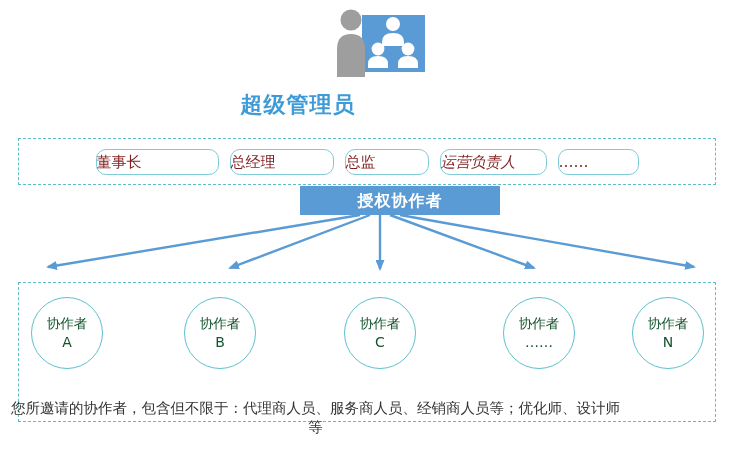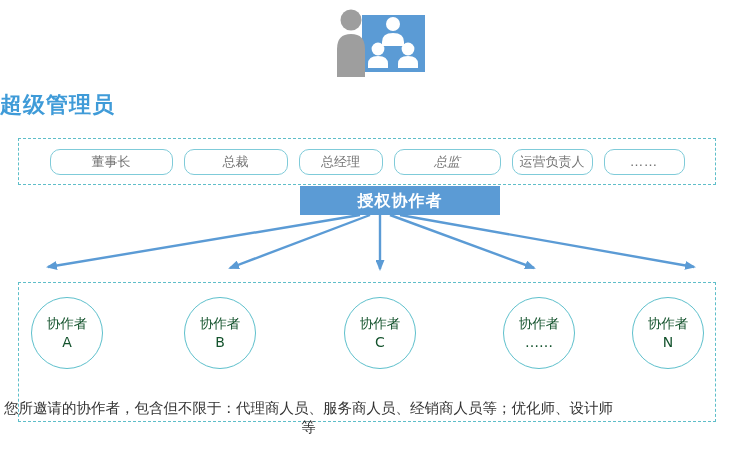--- a/index.html
+++ b/index.html
@@ -1,28 +1,28 @@
 <!DOCTYPE html>
 <html><head>
 <meta charset="utf-8">
 <style>
   html,body{margin:0;padding:0;background:#fff;}
   body{font-family:"DejaVu Sans","Liberation Sans",sans-serif;}
   .stage{position:relative;width:734px;height:450px;background:#fff;overflow:hidden;margin:0 auto;}
 
   .admin-icon{position:absolute;left:332px;top:5px;width:95px;height:72px;}
 
-  .page-title{position:absolute;left:0;top:90px;width:596px;text-align:left;
+  .page-title{position:absolute;left:0;top:90px;width:596px;text-align:center;
     font-size:22px;font-weight:bold;color:#3f9bd8;letter-spacing:1px;}
 
   .roles-box{position:absolute;left:18px;top:138px;width:698px;height:47px;
     box-sizing:border-box;border:1px dashed #5ebec9;
     display:flex;align-items:center;justify-content:center;gap:11px;}
   .role-chip{box-sizing:border-box;height:26px;border:1px solid #7fcbd9;border-radius:10px;
-    background:#fff;color:#737373;font-size:13px;text-align:center;line-height:24px;}
+    background:#fff;color:#7f1d1d;font-size:15px;line-height:24px;}
   .role-chip:nth-child(1){width:123px;}
   .role-chip:nth-child(2){width:104px;}
   .role-chip:nth-child(3){width:84px;}
   .role-chip:nth-child(4){width:107px;font-style:italic;}
   .role-chip:nth-child(5){width:81px;}
   .role-chip:nth-child(6){width:81px;letter-spacing:1px;}
 
   .banner{position:absolute;left:280px;top:186px;width:200px;height:29px;
     background:#5b9bd5;color:#fff;font-size:16px;font-weight:bold;
     text-align:center;line-height:29px;letter-spacing:1px;margin-left:20px;}
@@ -36,21 +36,21 @@
     border:1px solid #5ec0cc;border-radius:50%;background:#fff;
     display:flex;flex-direction:column;align-items:center;justify-content:center;
     font-size:13.5px;color:#14532d;line-height:1.35;top:297px;}
   .collab-node .l2{font-size:14px;}
   .cn-0{left:31px;}
   .cn-1{left:184px;}
   .cn-2{left:344px;}
   .cn-3{left:503px;}
   .cn-4{left:632px;}
 
-  .note{position:absolute;left:0;top:399px;width:617px;text-align:center;
+  .note{position:absolute;left:7px;top:399px;width:617px;text-align:center;
     font-size:14.5px;color:#333;}
 </style>
 </head>
 <body>
 
 <div class="stage">
 
   <svg class="admin-icon" viewBox="0 0 95 72">
     <rect x="30" y="10" width="63" height="57" fill="#5b9bd5"></rect>
 
@@ -72,21 +72,20 @@
     <g fill="#9e9e9e">
       <circle cx="19" cy="15" r="10.5"></circle>
       <path d="M5,72 L5,44 Q5,29 19,29 Q33,29 33,44 L33,72 Z"></path>
     </g>
   </svg>
 
   <div class="page-title">超级管理员</div>
 
   <div class="roles-box">
     <div class="role-chip">董事长</div>
-    <div class="role-chip">总裁</div>
     <div class="role-chip">总经理</div>
     <div class="role-chip">总监</div>
     <div class="role-chip">运营负责人</div>
     <div class="role-chip">……</div>
   </div>
 
   <div class="banner">授权协作者</div>
 
   <svg class="fan-arrows" viewBox="0 0 734 62">
     <defs>

